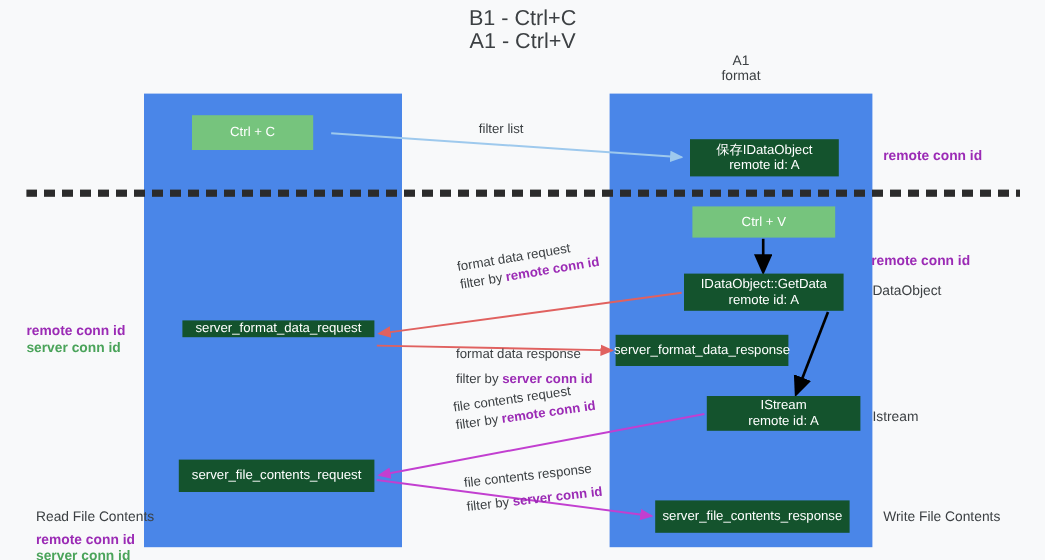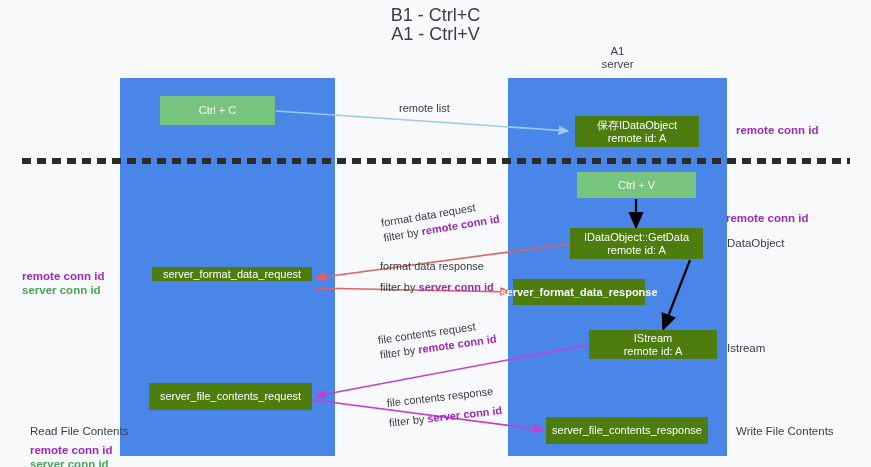--- a/index.html
+++ b/index.html
@@ -56,28 +56,28 @@
     align-items: center;
     justify-content: center;
     text-align: center;
     color: #ffffff;
     font-size: 11px;
     line-height: 13px;
     white-space: pre-line;
     padding: 2px 4px;
   }
   .node.green { background: #76c47d; }
-  .node.orange { background: #4d7c0f; }
-
-  #n-ctrlc   { left: 160px; top: 96px;  width: 115px; height: 29px; }
+  .node.orange { background: #14532d; }
+
+  #n-ctrlc   { left: 160px; top: 96px;  width: 101px; height: 29px; }
   #n-idataobj{ left: 575px; top: 116px; width: 124px; height: 31px; }
   #n-ctrlv   { left: 577px; top: 172px; width: 119px; height: 26px; }
   #n-getdata { left: 570px; top: 228px; width: 133px; height: 31px; }
   #n-sfdreq  { left: 152px; top: 267px; width: 160px; height: 14px; }
-  #n-sfdresp { left: 513px; top: 279px; width: 132px; height: 26px; font-weight: bold; }
+  #n-sfdresp { left: 513px; top: 279px; width: 144px; height: 26px; }
   #n-istream { left: 589px; top: 330px; width: 128px; height: 29px; }
   #n-sfcreq  { left: 149px; top: 383px; width: 163px; height: 27px; }
   #n-sfcresp { left: 546px; top: 417px; width: 162px; height: 27px; }
 
   
   .rannot {
     font-size: 11.5px;
     line-height: 14px;
     color: #3c4043;
   }
@@ -107,37 +107,37 @@
     color: #3c4043;
     line-height: 15px;
     white-space: nowrap;
   }
   .edge-label .purple { color: #9b2bb5; font-weight: bold; }
   .edge-label .rot { display: block; }
 
   #el-formatlist  { left: 399px; top: 101px; }
 
   #el-fdr { left: 380px; top: 216px; transform: rotate(-9.5deg); transform-origin: left top; }
-  #el-fdresp { left: 380px; top: 259px; }
+  #el-fdresp { left: 380px; top: 288px; }
   #el-fcr { left: 377px; top: 333px; transform: rotate(-8deg); transform-origin: left top; }
   #el-fcresp { left: 386px; top: 396px; transform: rotate(-6.5deg); transform-origin: left top; }
 
   
   #wires { left: 0; top: 0; width: 871px; height: 467px; pointer-events: none; }
 </style>
 </head>
 <body>
 
 <div id="canvas">
 
   <div class="abs" id="title">B1 - Ctrl+C
 A1 - Ctrl+V</div>
 
   <div class="abs col-header" id="hdr-a1">A1
-server</div>
+format</div>
 
   <div class="abs lane" id="lane-b1"></div>
   <div class="abs lane" id="lane-a1"></div>
 
   <svg class="abs" id="wires" viewBox="0 0 871 467">
     <defs>
       <marker id="ah-blue" markerWidth="7" markerHeight="7" refX="6" refY="3" orient="auto">
         <path d="M0,0 L7,3 L0,6 z" fill="#9ec9ed"></path>
       </marker>
       <marker id="ah-red" markerWidth="7" markerHeight="7" refX="6" refY="3" orient="auto">
@@ -192,21 +192,21 @@
     <span class="green">server conn id</span>
   </div>
 
   <div class="abs lannot" id="la-bot">
     <span class="plain">Read File Contents</span>
     <span class="purple">remote conn id</span>
     <span class="green">server conn id</span>
   </div>
 
   <div class="abs edge-label" id="el-formatlist">
-    <span>remote list</span>
+    <span>filter list</span>
   </div>
 
   <div class="abs edge-label" id="el-fdr">
     <span class="rot">format data request</span>
     <span class="rot"><span>filter by </span><span class="purple">remote conn id</span></span>
   </div>
 
   <div class="abs edge-label" id="el-fdresp">
     <span class="rot">format data response</span>
     <span class="rot" style="margin-top:6px;display:block"><span>filter by </span><span class="purple">server conn id</span></span>

